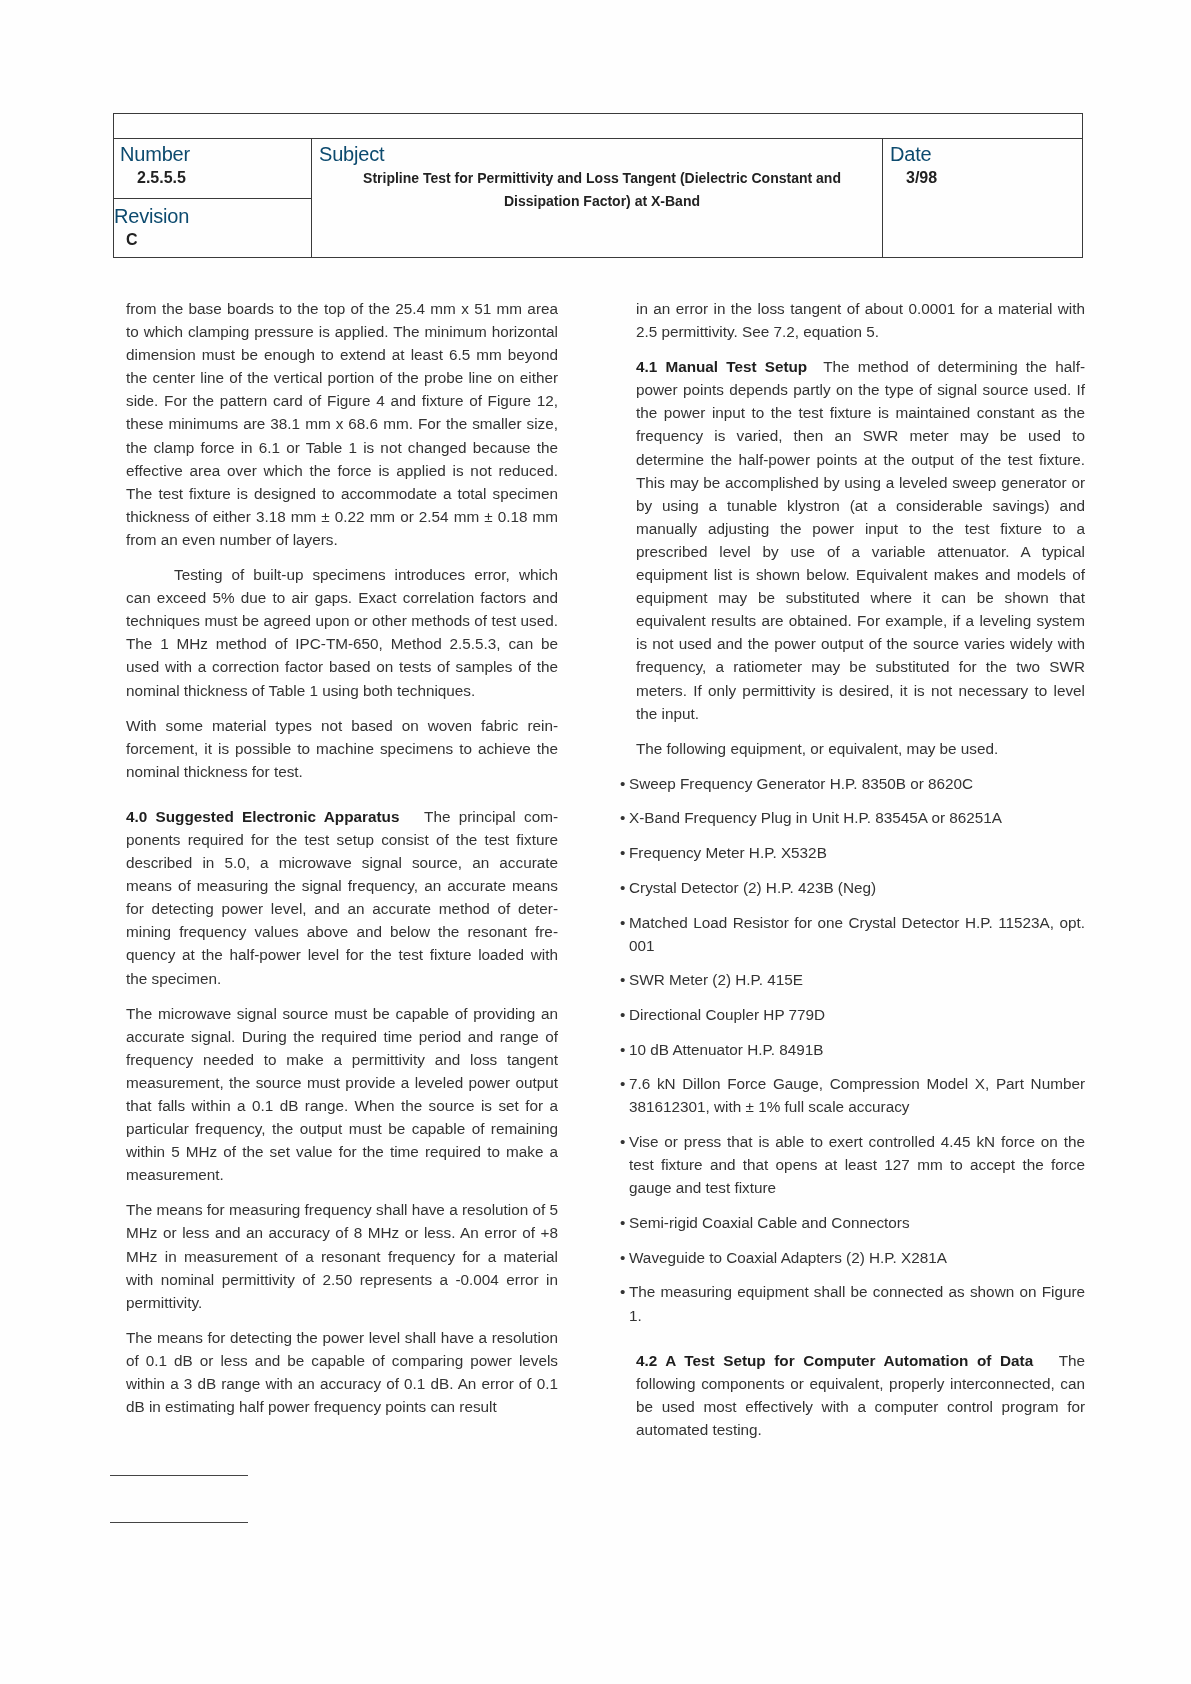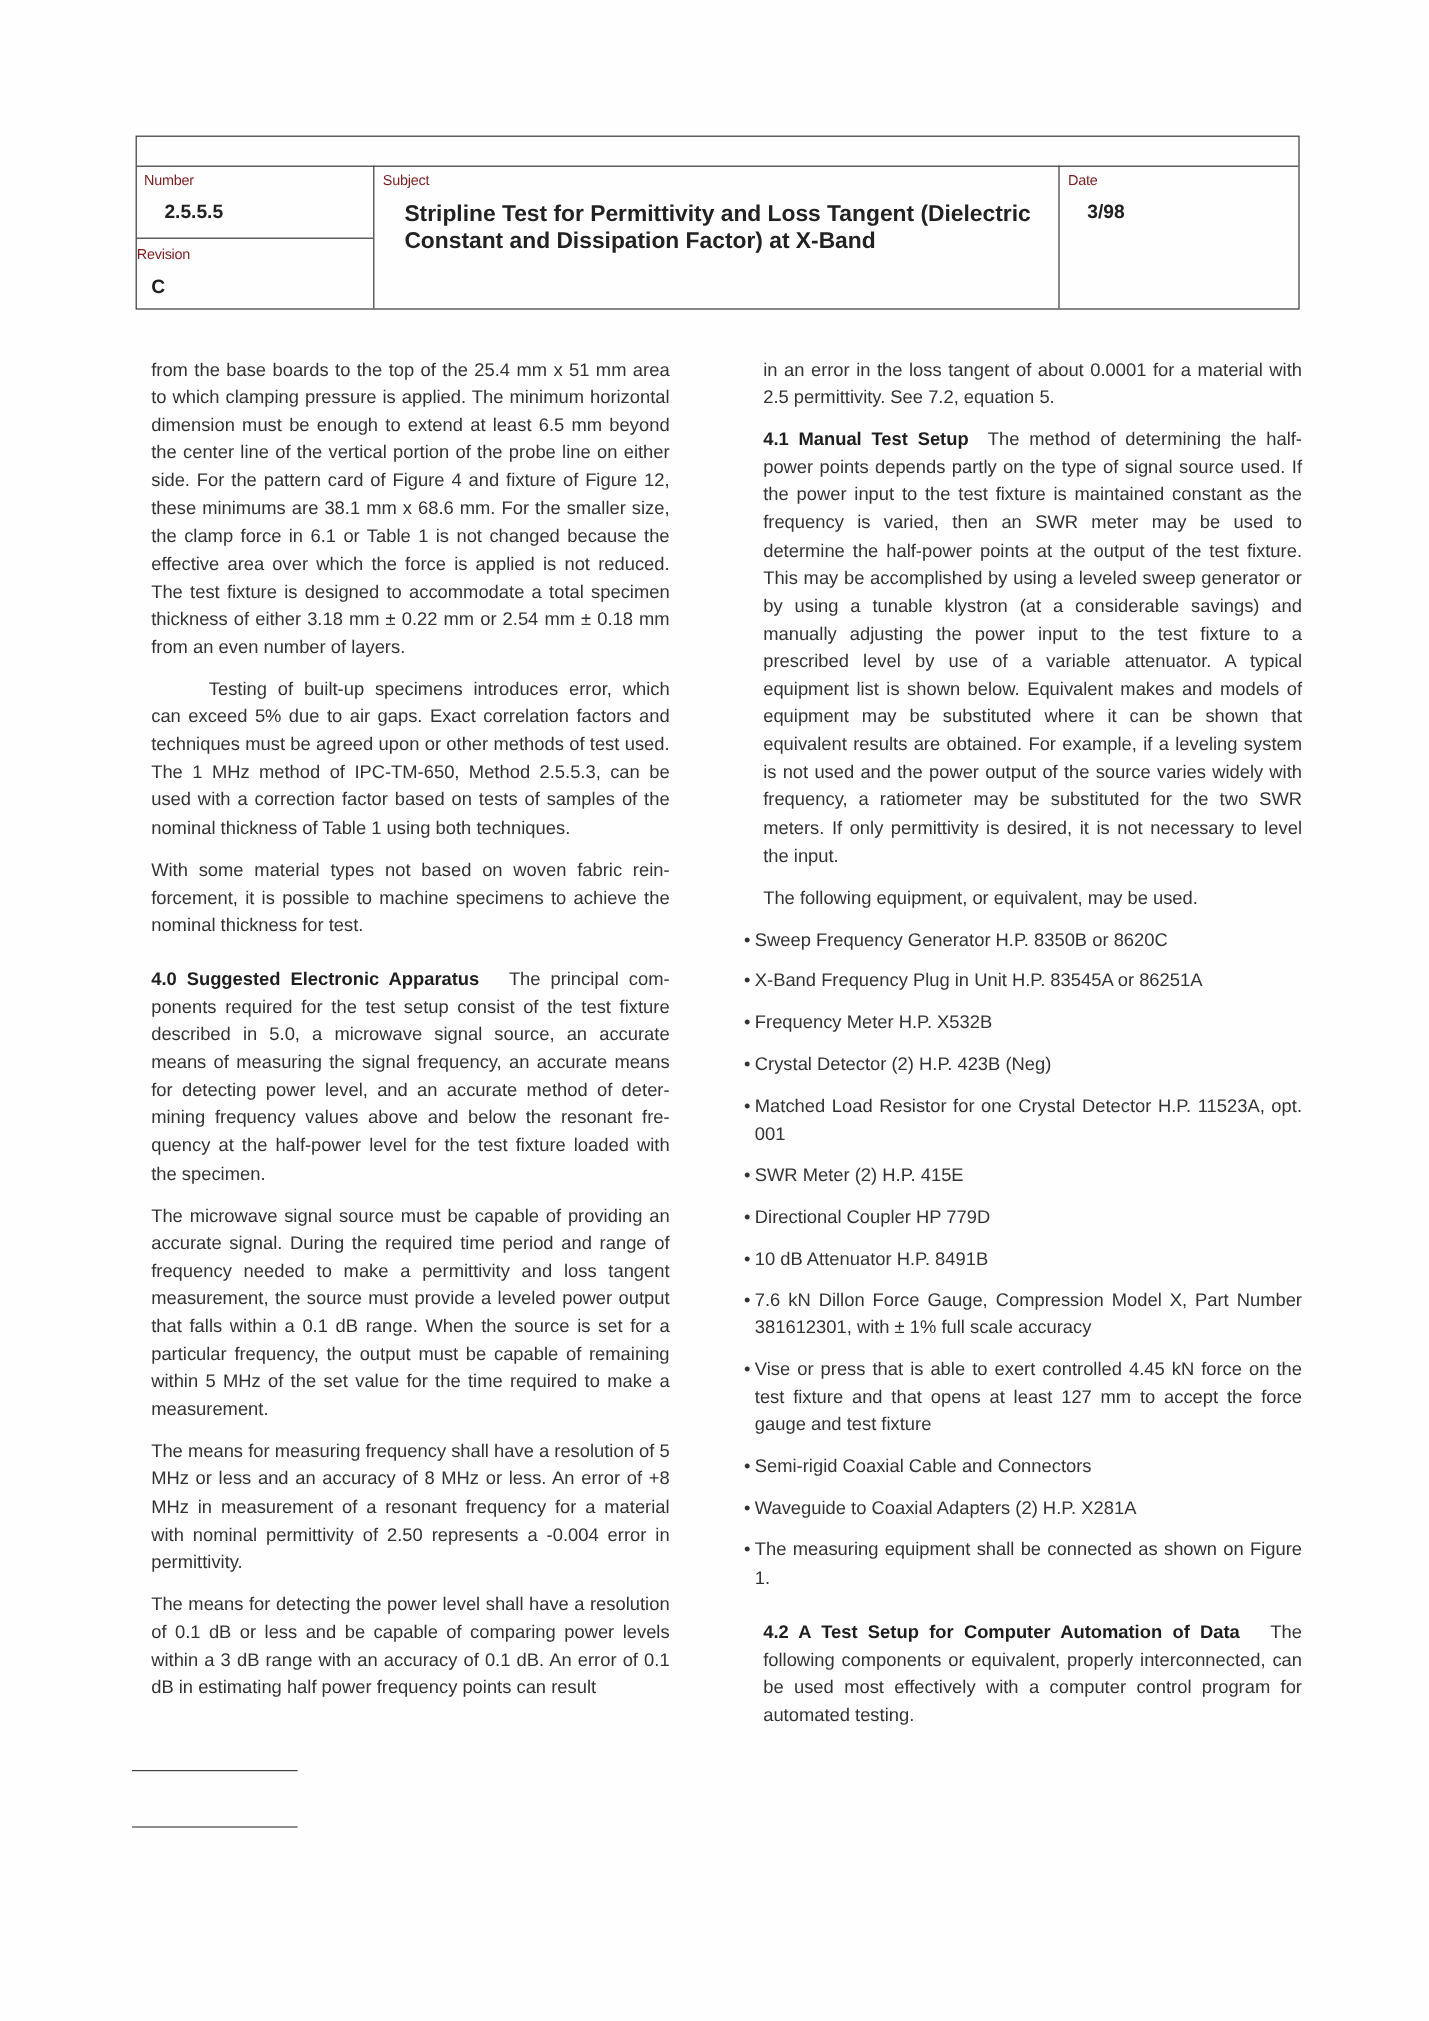--- a/index.html
+++ b/index.html
@@ -34,45 +34,45 @@
       left: 0; top: 0; right: 0;
       height: 24px;
       border-bottom: 1.5px solid #3a3a3a;
     }
     .hdr-col {
       position: absolute;
       top: 24px; bottom: 0;
       box-sizing: border-box;
     }
     .col-number { left: 0; width: 198px; border-right: 1.5px solid #3a3a3a; }
-    .col-subject { left: 198px; width: 571px; border-right: 1.5px solid #3a3a3a; }
+    .col-subject { left: 198px; width: 571px; border-right: 1.5px solid #3a3a3a; text-align: center; }
     .col-date { left: 769px; right: 0; }
     .rev-divider {
       position: absolute;
       left: 0; right: 0; top: 60px;
       border-top: 1.5px solid #3a3a3a;
     }
     .lbl {
       position: absolute;
-      font-size: 12px;
+      font-size: 20px;
       font-weight: normal;
-      color: #7f1d1d;
+      color: #0c4a6e;
       letter-spacing: -0.2px;
     }
     .val {
       position: absolute;
       font-size: 16px;
       font-weight: bold;
       color: #222;
     }
     .subject-val {
       position: absolute;
       left: 25px; top: 29px;
       width: 530px;
-      font-size: 19px;
+      font-size: 14px;
       line-height: 23px;
       font-weight: bold;
       color: #222;
     }
 
     
     .col {
       position: absolute;
       top: 297px;
       width: 448px;

